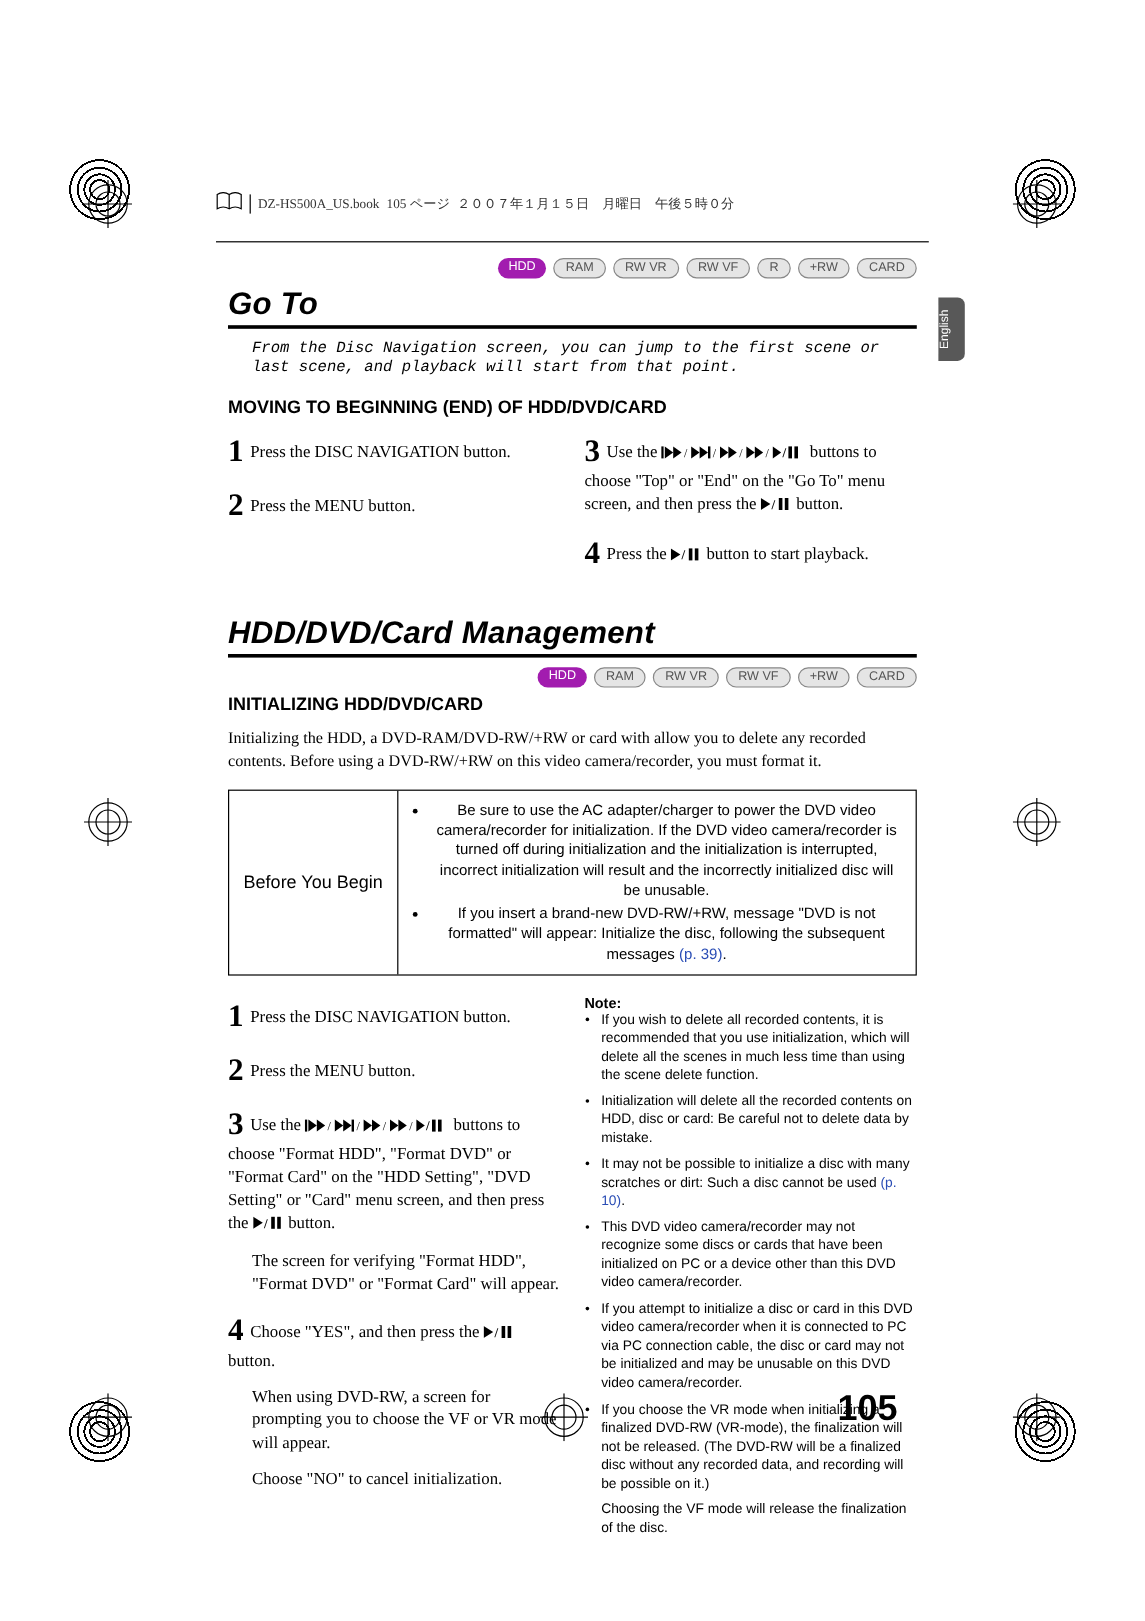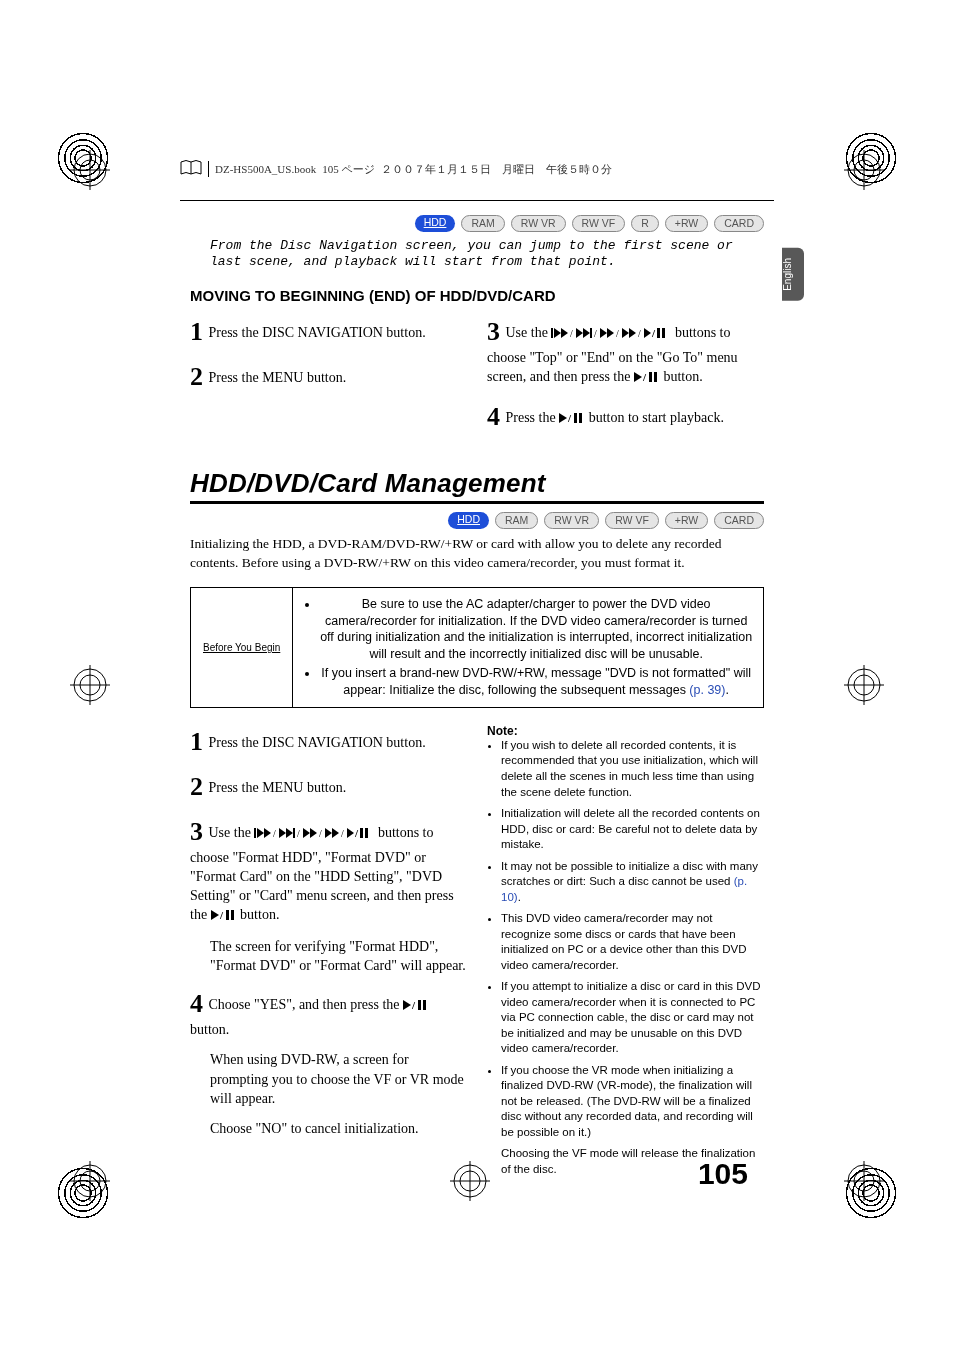--- a/index.html
+++ b/index.html
@@ -47,21 +47,21 @@
     justify-content: flex-end;
     margin-bottom: 6px;
   }
   .badge {
     font-family: Arial, Helvetica, sans-serif;
     font-size: 10.5px;
     padding: 1px 9px;
     border-radius: 9px;
     line-height: 1.2;
   }
-  .badge-dark { background: #1d4ed8; color: #fff; text-decoration: underline; }
+  .badge-dark { background: #a21caf; color: #fff; }
   .badge-light { border: 1px solid #888; color: #555; background: #e5e5e5; }
 
   .side-tab {
     position: absolute;
     top: 248px; right: 150px;
     width: 22px;
     background: #585858;
     color: #fff;
     font-family: Arial, sans-serif;
     font-size: 10px;
@@ -130,23 +130,22 @@
     margin: 14px 0 16px 0;
     font-family: Arial, Helvetica, sans-serif;
     font-size: 12.5px;
   }
   .byb-label {
     border-right: 1px solid #000;
     display: flex;
     align-items: center;
     justify-content: center;
     padding: 10px 12px;
-    font-size: 10px;
+    font-size: 15px;
     white-space: nowrap;
-    text-decoration: underline;
   }
   .byb-body {
     padding: 6px 10px;
   }
   .byb-body ul { list-style: disc; padding-left: 16px; text-align: center; }
   .byb-body li { margin: 2px 0; line-height: 1.35; }
   .link { color: #2a4db5; }
 
   .note-head {
     font-family: Arial, Helvetica, sans-serif;
@@ -285,20 +284,21 @@
   <div class="badge-row">
     <span class="badge badge-dark">HDD</span>
     <span class="badge badge-light">RAM</span>
     <span class="badge badge-light">RW VR</span>
     <span class="badge badge-light">RW VF</span>
     <span class="badge badge-light">R</span>
     <span class="badge badge-light">+RW</span>
     <span class="badge badge-light">CARD</span>
   </div>
 
+  <h1 class="section-title">Go To</h1>
   <p class="intro">From the Disc Navigation screen, you can jump to the first scene or last scene, and playback will start from that point.</p>
   <h2 class="subhead">MOVING TO BEGINNING (END) OF HDD/DVD/CARD</h2>
 
   <div class="two-col">
     <div class="col">
       <div class="step">
         <span class="num">1</span> <span class="step-body">Press the DISC NAVIGATION button.</span>
       </div>
       <div class="step">
         <span class="num">2</span> <span class="step-body">Press the MENU button.</span>
@@ -355,20 +355,21 @@
 
   <div class="badge-row">
     <span class="badge badge-dark">HDD</span>
     <span class="badge badge-light">RAM</span>
     <span class="badge badge-light">RW VR</span>
     <span class="badge badge-light">RW VF</span>
     <span class="badge badge-light">+RW</span>
     <span class="badge badge-light">CARD</span>
   </div>
 
+  <h2 class="subhead">INITIALIZING HDD/DVD/CARD</h2>
   <p class="para">Initializing the HDD, a DVD-RAM/DVD-RW/+RW or card with allow you to delete any recorded contents. Before using a DVD-RW/+RW on this video camera/recorder, you must format it.</p>
 
   <div class="byb-blk">
     <div class="byb-label">Before You Begin</div>
     <div class="byb-body">
       <ul>
         <li>Be sure to use the AC adapter/charger to power the DVD video camera/recorder for initialization. If the DVD video camera/recorder is turned off during initialization and the initialization is interrupted, incorrect initialization will result and the incorrectly initialized disc will be unusable.</li>
         <li>
           <span>If you insert a brand-new DVD-RW/+RW, message "DVD is not formatted" will appear: Initialize the disc, following the subsequent messages </span><span class="link">(p. 39)</span><span>.</span>
         </li>

